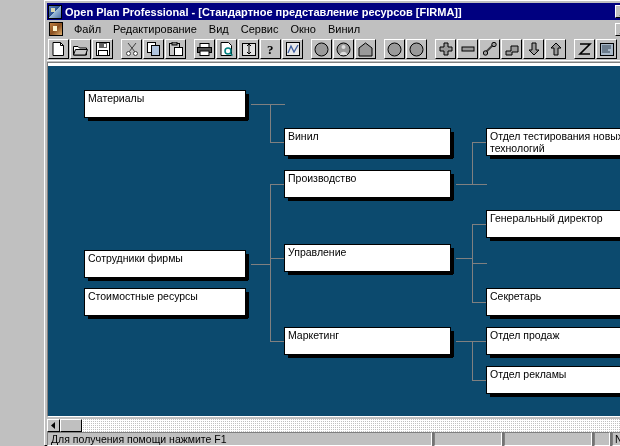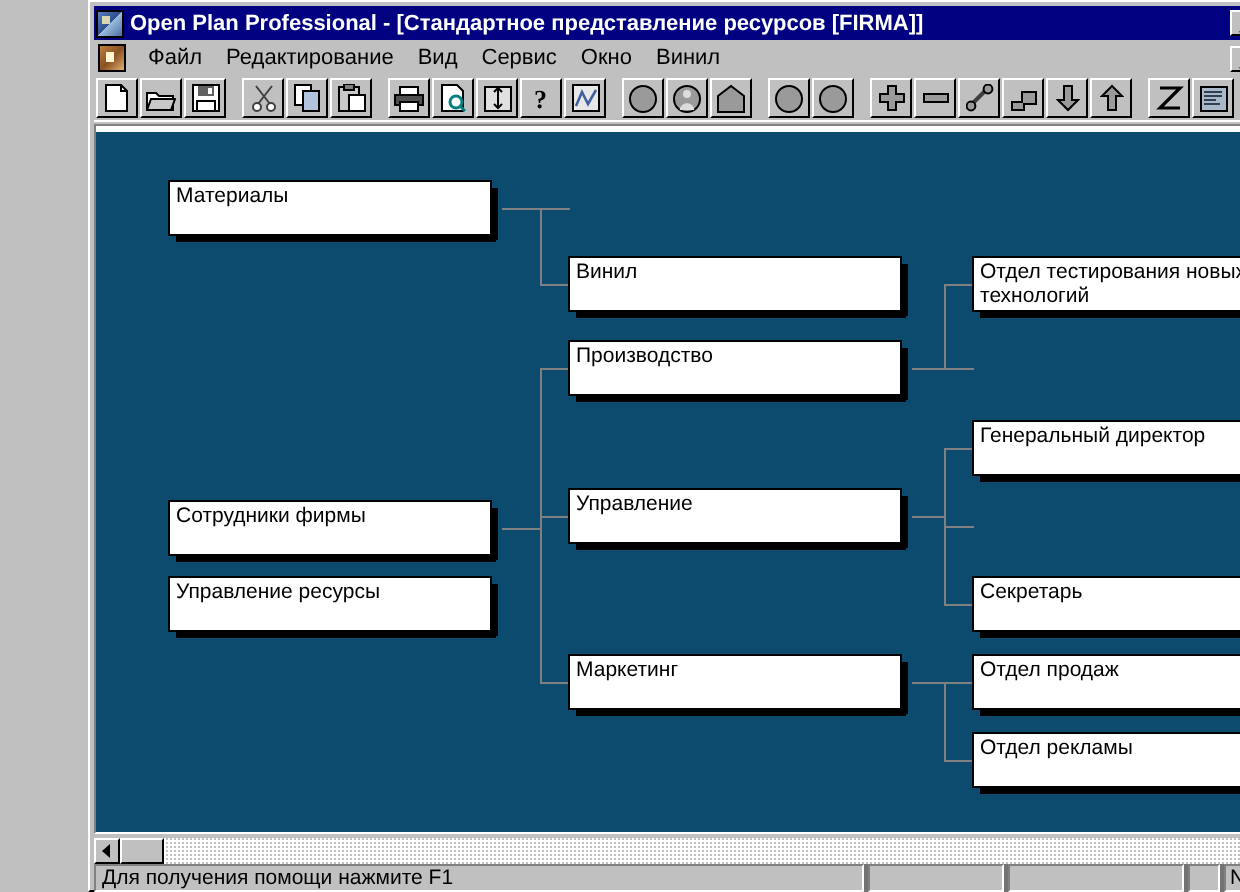--- a/index.html
+++ b/index.html
@@ -411,21 +411,21 @@
         <div class="node" style="left: 438px; top: 144px; width: 174px; height: 28px;">
           <div class="lbl">Генеральный директор</div>
         </div>
         <div class="node" style="left: 36px; top: 184px; width: 162px; height: 28px;">
           <div class="lbl">Сотрудники фирмы</div>
         </div>
         <div class="node" style="left: 236px; top: 178px; width: 167px; height: 28px;">
           <div class="lbl">Управление</div>
         </div>
         <div class="node" style="left: 36px; top: 222px; width: 162px; height: 28px;">
-          <div class="lbl">Управление ресурсы</div>
+          <div class="lbl">Стоимостные ресурсы</div>
         </div>
         <div class="node" style="left: 438px; top: 222px; width: 174px; height: 28px;">
           <div class="lbl">Секретарь</div>
         </div>
         <div class="node" style="left: 236px; top: 261px; width: 167px; height: 28px;">
           <div class="lbl">Маркетинг</div>
         </div>
         <div class="node" style="left: 438px; top: 261px; width: 174px; height: 28px;">
           <div class="lbl">Отдел продаж</div>
         </div>

